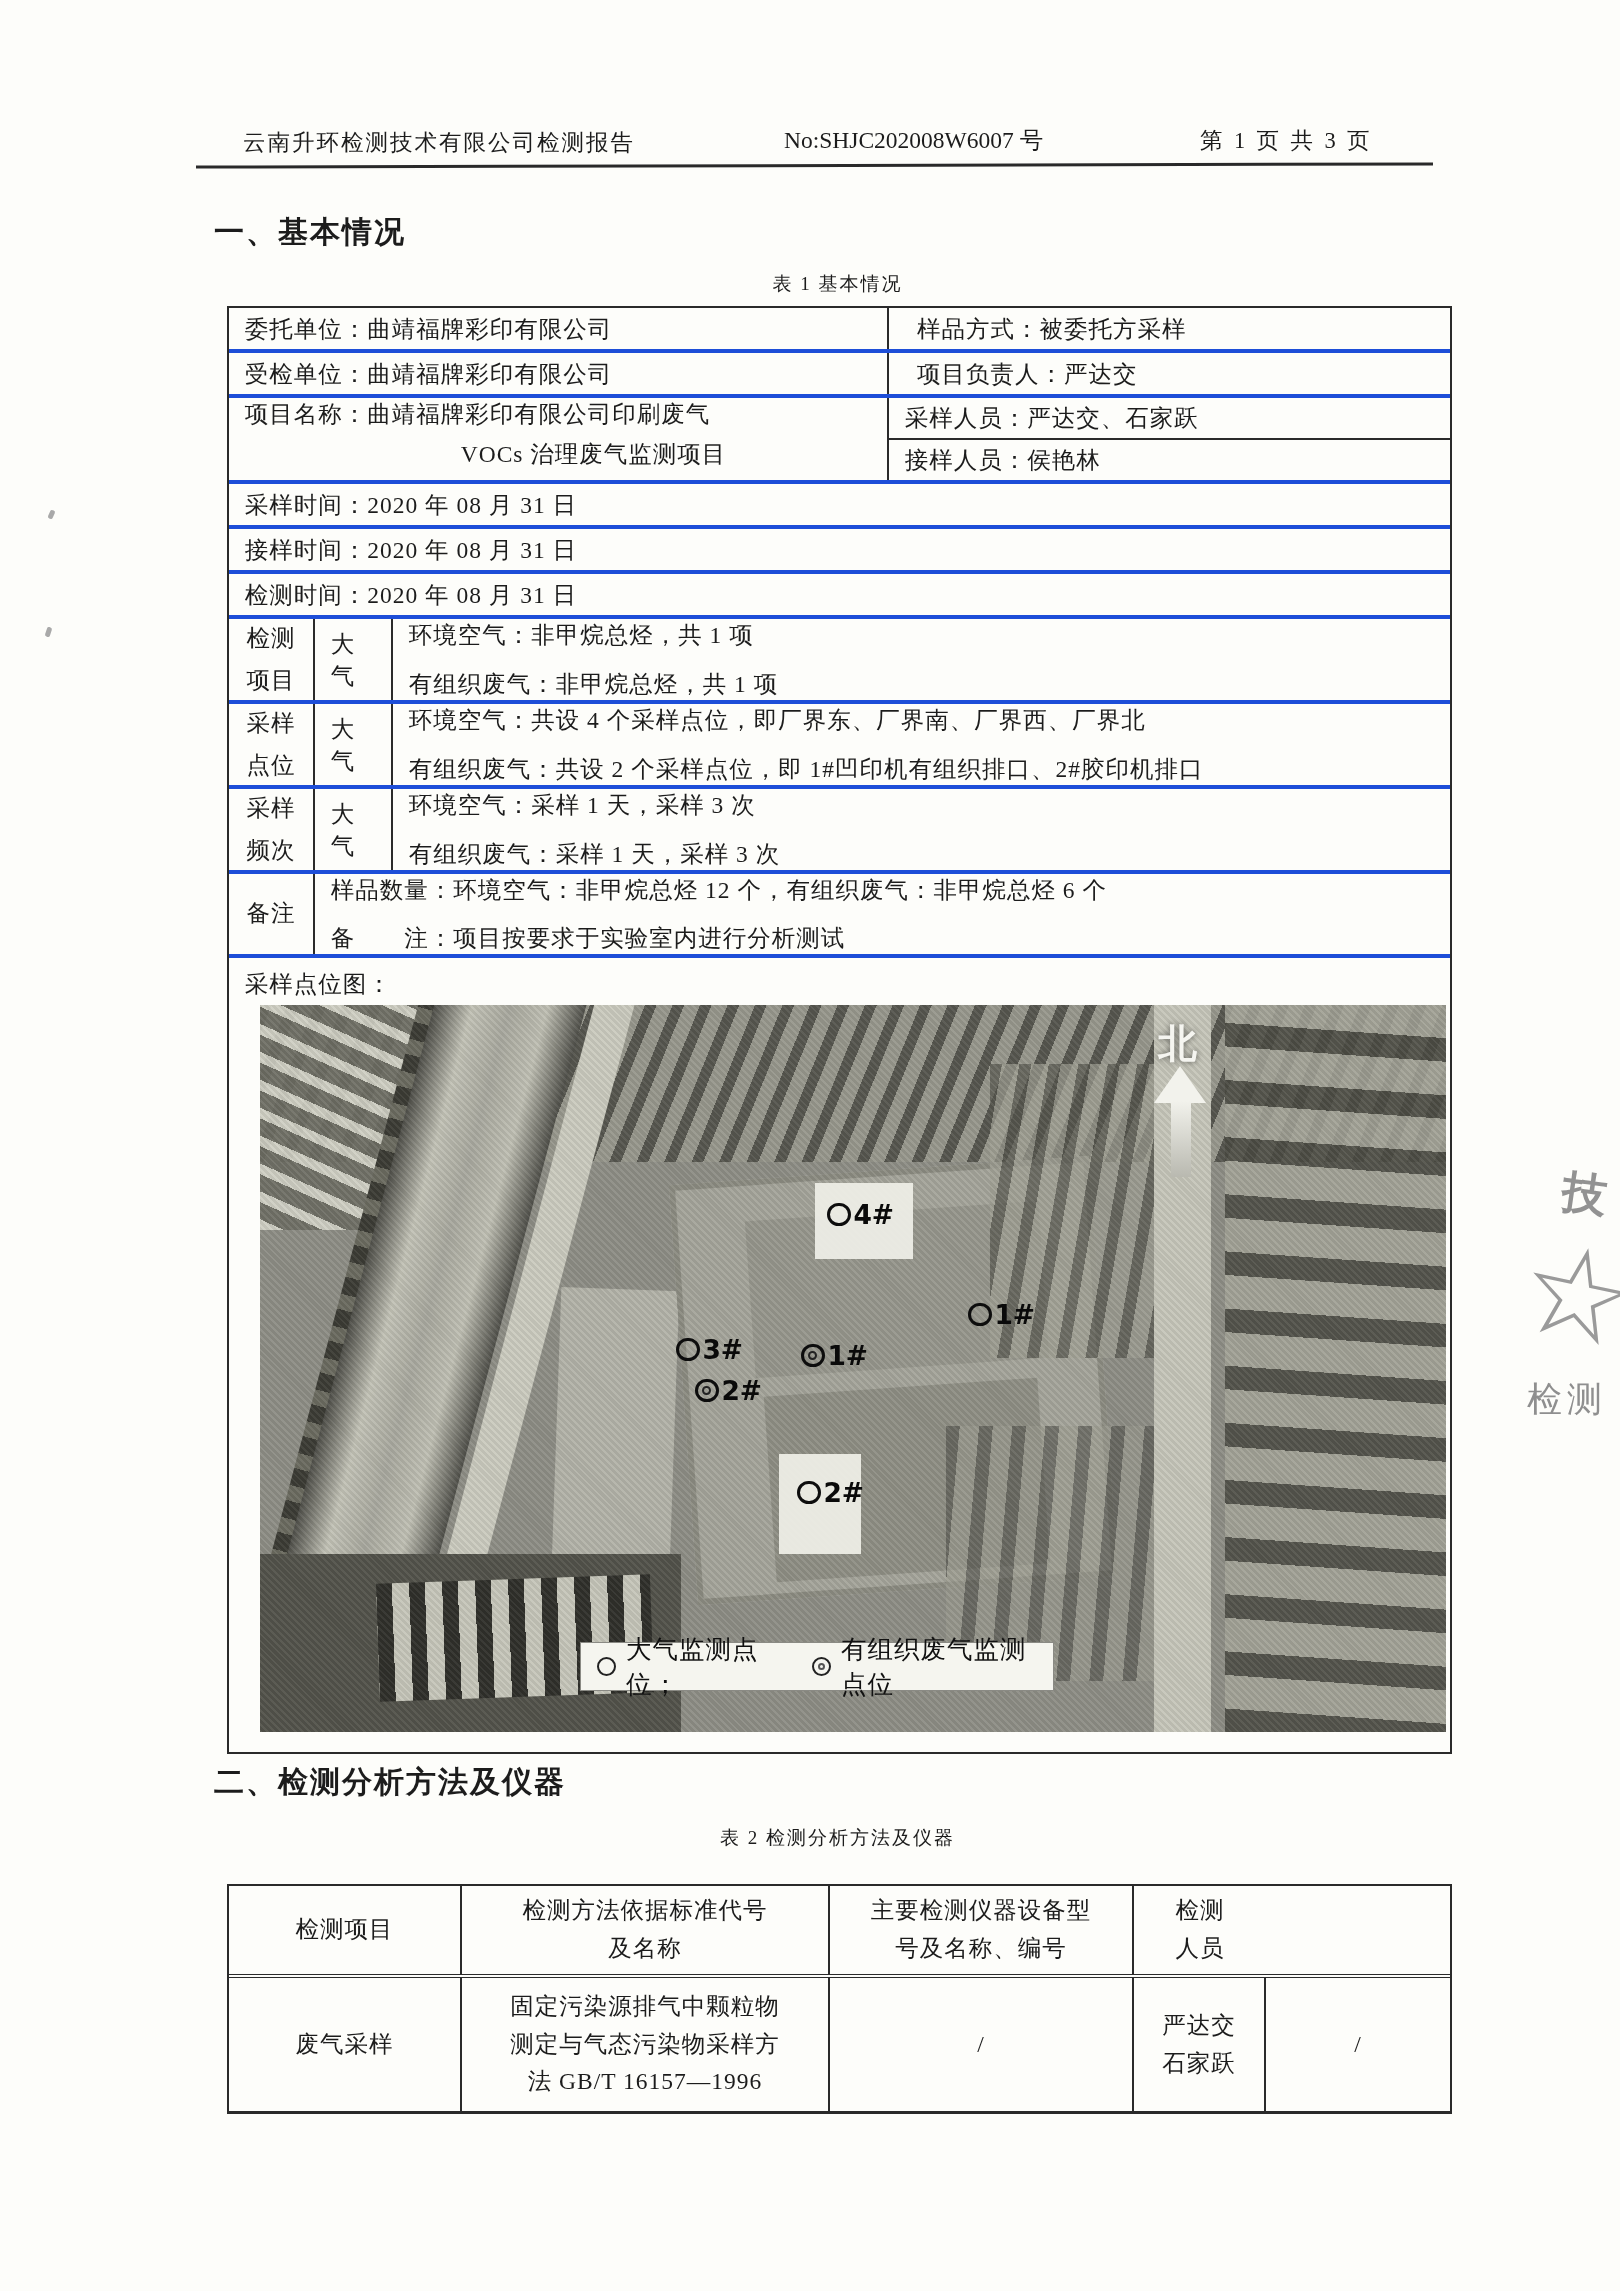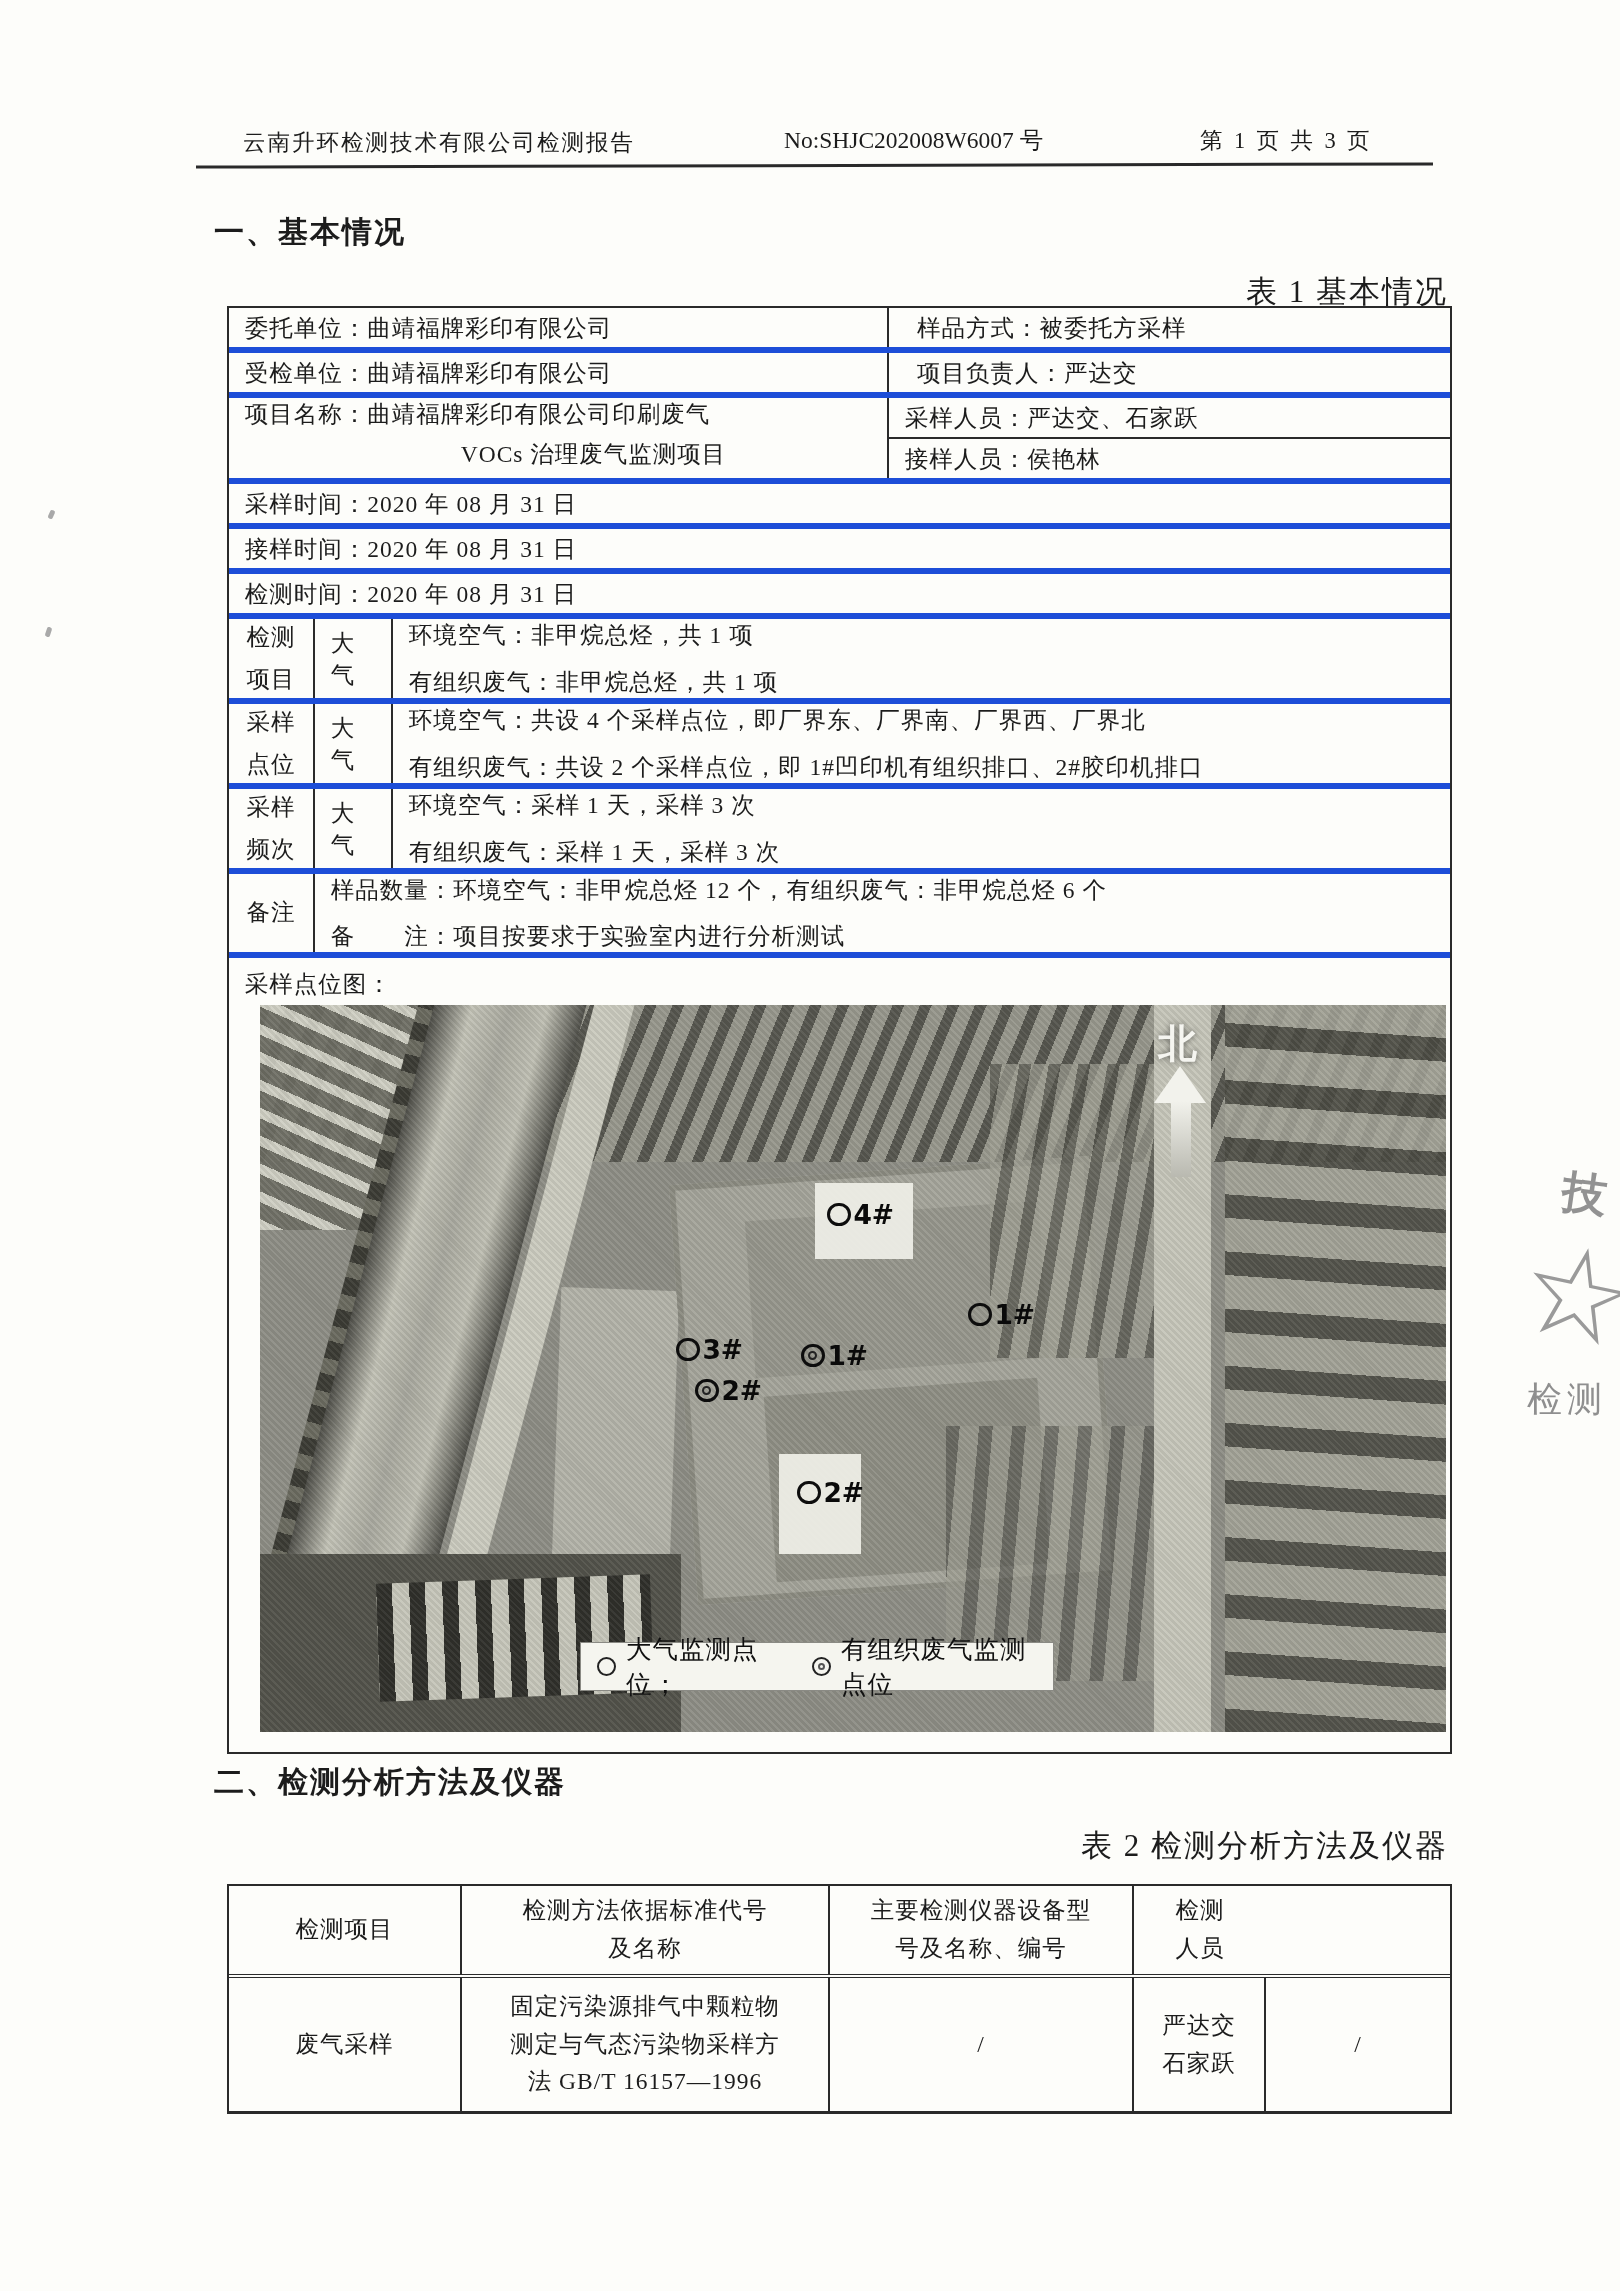--- a/index.html
+++ b/index.html
@@ -7,26 +7,26 @@
         font-family:"Liberation Serif","DejaVu Serif",serif;color:#1c1c1c;}
   
   .hdr-title{position:absolute;left:243px;top:127px;font-size:22.5px;letter-spacing:2px;}
   .hdr-no{position:absolute;left:784px;top:124px;font-size:23.5px;}
   .hdr-page{position:absolute;left:1200px;top:125px;font-size:22.5px;letter-spacing:2.9px;}
   .hdr-line{position:absolute;left:196px;top:164px;width:1237px;height:2.9px;background:#2a2a2a;transform:rotate(-0.15deg);}
   
   .sec-title{position:absolute;font-size:30px;font-weight:bold;letter-spacing:2px;}
   .sec1-title{left:214px;top:212px;}
   .sec2-title{left:214px;top:1762px;}
-  .tbl-caption{position:absolute;left:227px;width:1221px;text-align:right;font-size:31px;letter-spacing:2px;}
+  .tbl-caption{position:absolute;left:227px;width:1221px;text-align:center;font-size:19px;letter-spacing:2px;}
   .tbl1-caption{top:271px;}
   .tbl2-caption{top:1825px;}
   
   .table1{position:absolute;left:227px;top:306px;width:1221px;border:2.5px solid #2a2a2a;background:#fdfdfa;}
-  .t1-row{display:flex;border-bottom:6px solid #1d4ed8;box-sizing:border-box;}
+  .t1-row{display:flex;border-bottom:4px solid #1d4ed8;box-sizing:border-box;}
   .t1-row.last{border-bottom:none;}
   .cell{box-sizing:border-box;display:flex;align-items:center;font-size:23.5px;padding:0 15.7px;letter-spacing:1px;}
   .h46{height:45px;} .h88{height:86px;} .h87{height:85px;} .h86{height:84px;} .h810{height:794px;}
   .c-left{flex:0 0 660px;border-right:2px solid #2a2a2a;}
   .c-right{flex:1;padding-left:28px;}
   .proj-cell{flex-direction:column;align-items:stretch;justify-content:flex-start;gap:7.8px;}
   .proj-line2{padding-left:216px;}
   .stack{flex:1;display:flex;flex-direction:column;}
   .stack .cell{flex:1;}
   .stack .cell:first-child{border-bottom:2px solid #2a2a2a;}

